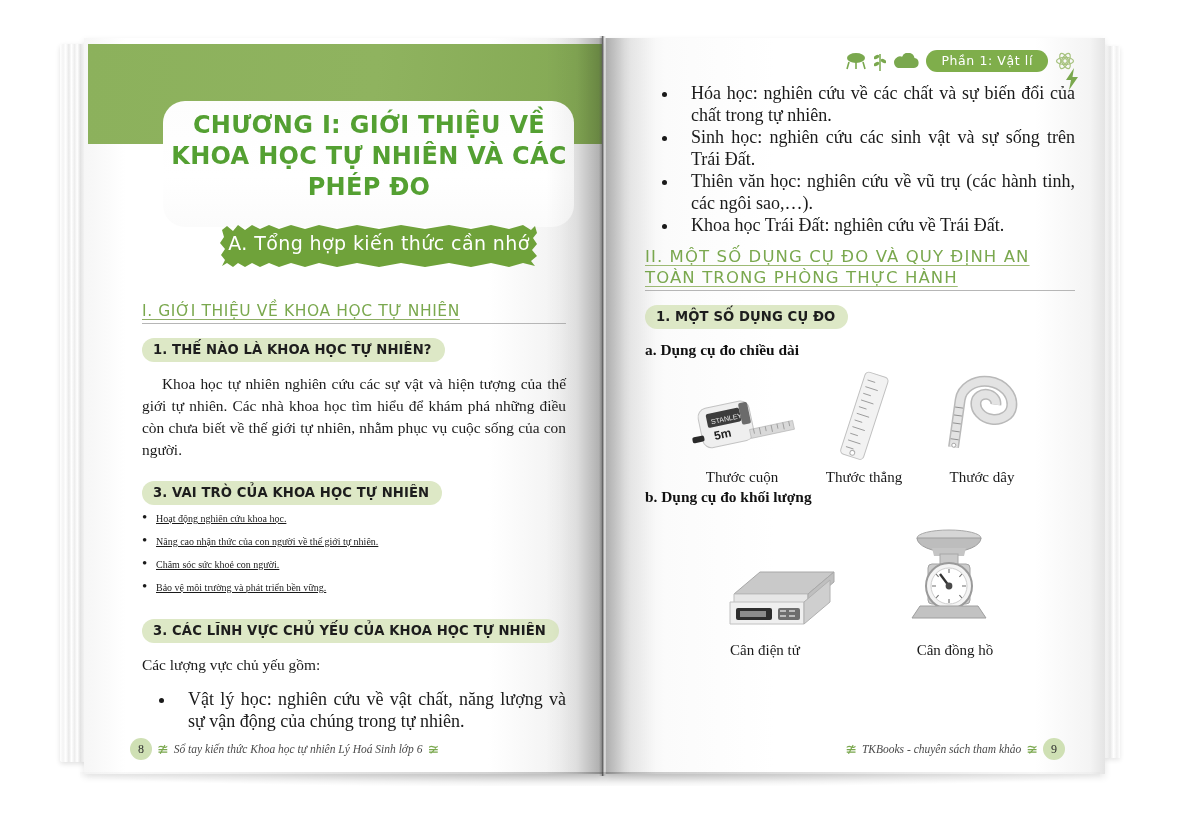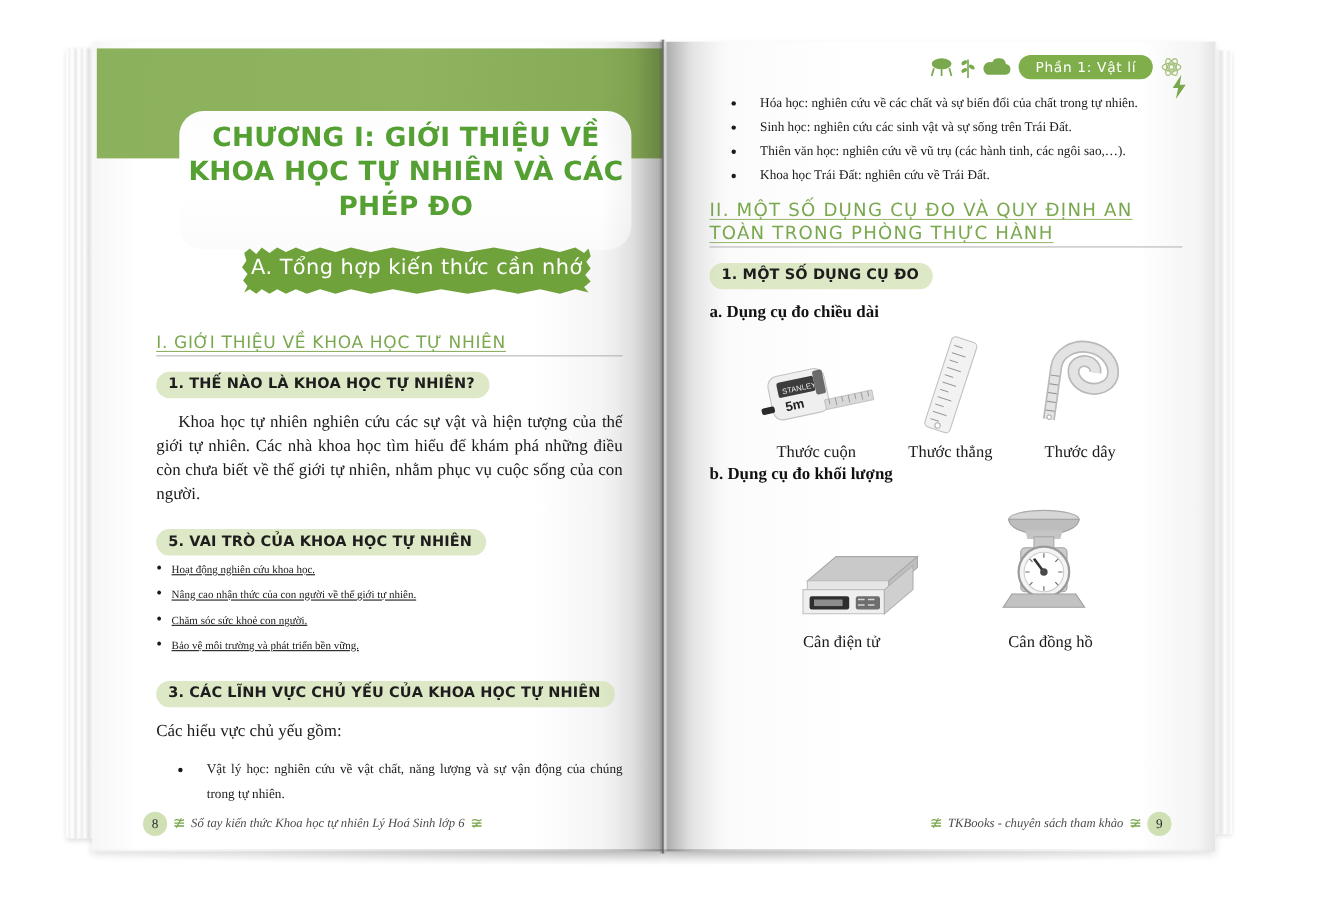--- a/index.html
+++ b/index.html
@@ -144,21 +144,21 @@
     font-family:"Liberation Serif", serif;
     font-size:10px;line-height:23px;color:#1a1a1a;text-decoration:underline;
   }
   .tight-list li{ padding-left:14px;position:relative;}
   .tight-list li:before{
     content:"\2022";position:absolute;left:0;top:-1px;font-size:15px;
   }
   .round-list{
     margin:12px 0 0 0;padding:0 0 0 34px;
     font-family:"Liberation Serif", serif;
-    font-size:12px;line-height:22px;color:#1a1a1a;text-align:justify;
+    font-size:18px;line-height:22px;color:#1a1a1a;text-align:justify;
   }
   .round-list li{ padding-left:12px; }
   .gap-m{height:20px;}
 
   
   .footer{
     position:absolute;bottom:14px;height:22px;display:flex;align-items:center;z-index:4;
     font-family:"Liberation Serif", serif;
     font-style:italic;font-size:11.5px;color:#4a4a4a;
   }
@@ -248,32 +248,32 @@
     <div class="brush-label">A. Tổng hợp kiến thức cần nhớ</div>
 
     <div class="col">
 
       <div class="h-roman">I. GIỚI THIỆU VỀ KHOA HỌC TỰ NHIÊN</div>
 
       <div class="pill">1. THẾ NÀO LÀ KHOA HỌC TỰ NHIÊN?</div>
       <p class="para indent">Khoa học tự nhiên nghiên cứu các sự vật và hiện tượng của thế giới tự nhiên. Các nhà khoa học tìm hiểu để khám phá những điều còn chưa biết về thế giới tự nhiên, nhằm phục vụ cuộc sống của con người.</p>
 
       <div class="gap-m"></div>
-      <div class="pill">5. VAI TRÒ CỦA KHOA HỌC TỰ NHIÊN</div>
+      <div class="pill">3. VAI TRÒ CỦA KHOA HỌC TỰ NHIÊN</div>
 
       <ul class="tight-list">
         <li>Hoạt động nghiên cứu khoa học.</li>
         <li>Nâng cao nhận thức của con người về thế giới tự nhiên.</li>
         <li>Chăm sóc sức khoẻ con người.</li>
         <li>Bảo vệ môi trường và phát triển bền vững.</li>
       </ul>
 
       <div class="gap-m"></div>
       <div class="pill">3. CÁC LĨNH VỰC CHỦ YẾU CỦA KHOA HỌC TỰ NHIÊN</div>
-      <p class="para">Các hiểu vực chủ yếu gồm:</p>
+      <p class="para">Các lượng vực chủ yếu gồm:</p>
 
       <ul class="round-list">
         <li>Vật lý học: nghiên cứu về vật chất, năng lượng và sự vận động của chúng trong tự nhiên.</li>
       </ul>
     </div>
 
     <div class="footer footer-left">
       <div class="pgnum">8</div>
       <span class="leaf">≇</span>
       <span>Sổ tay kiến thức Khoa học tự nhiên Lý Hoá Sinh lớp 6</span>

